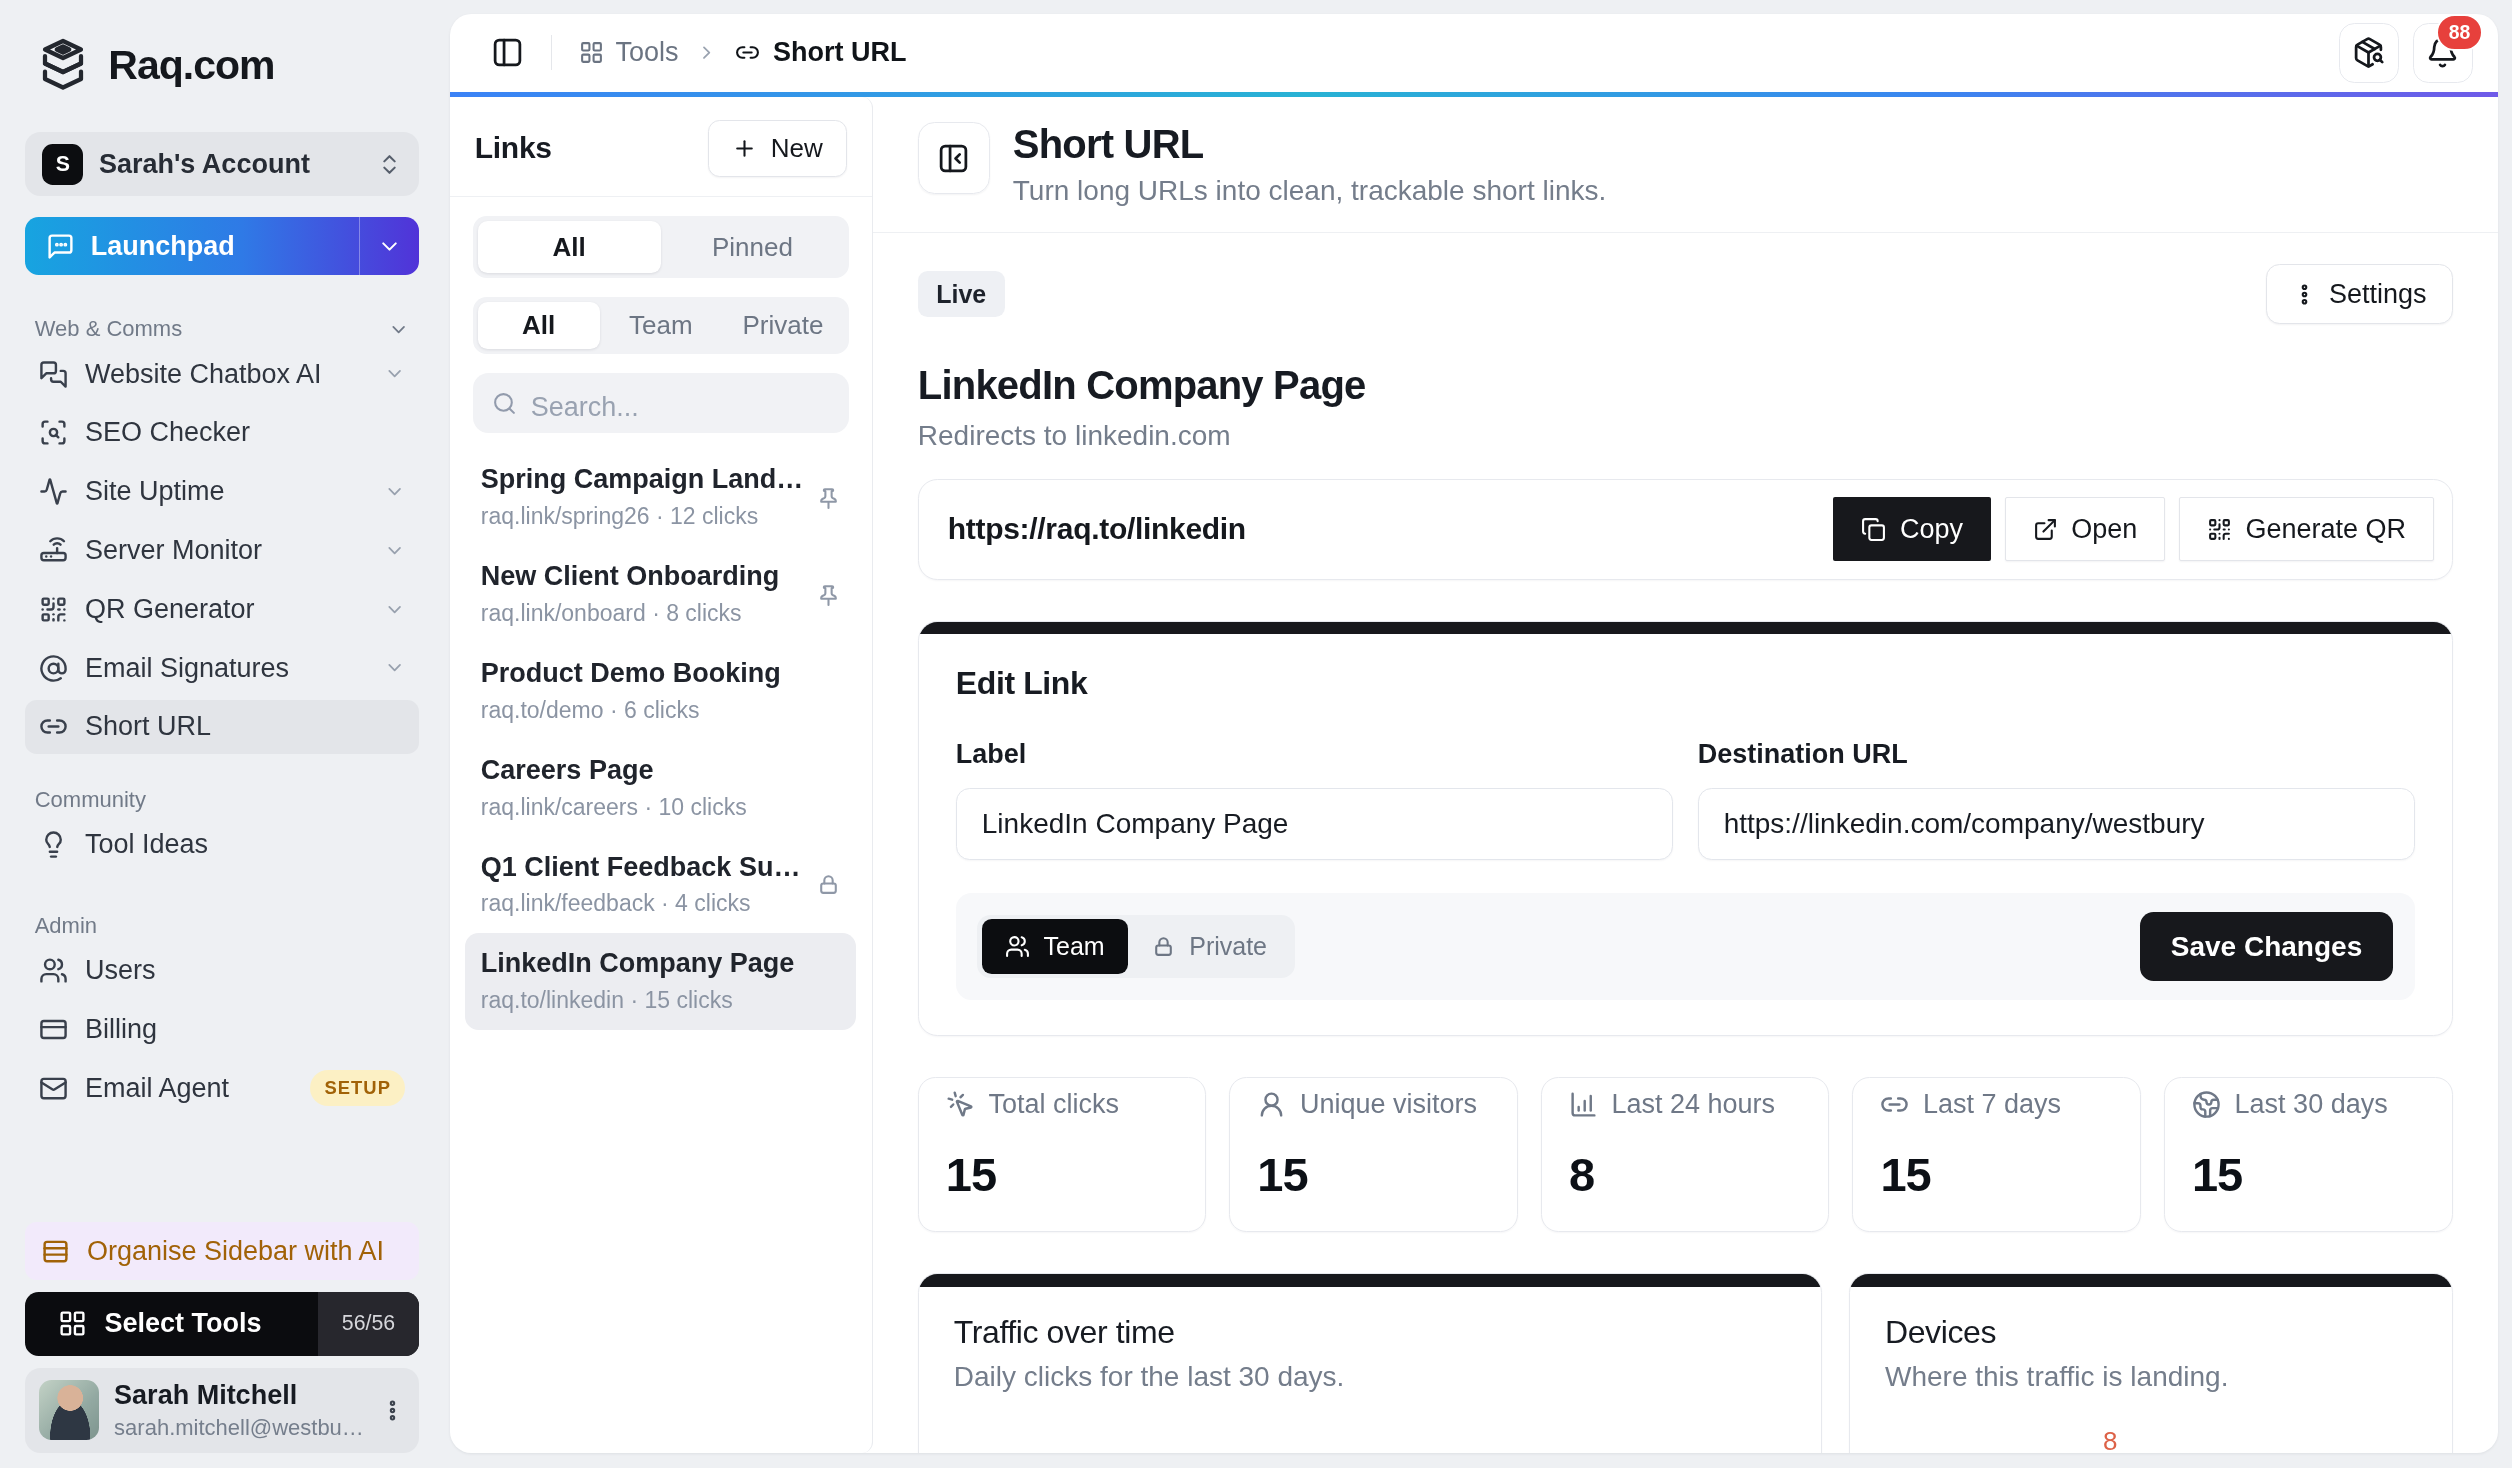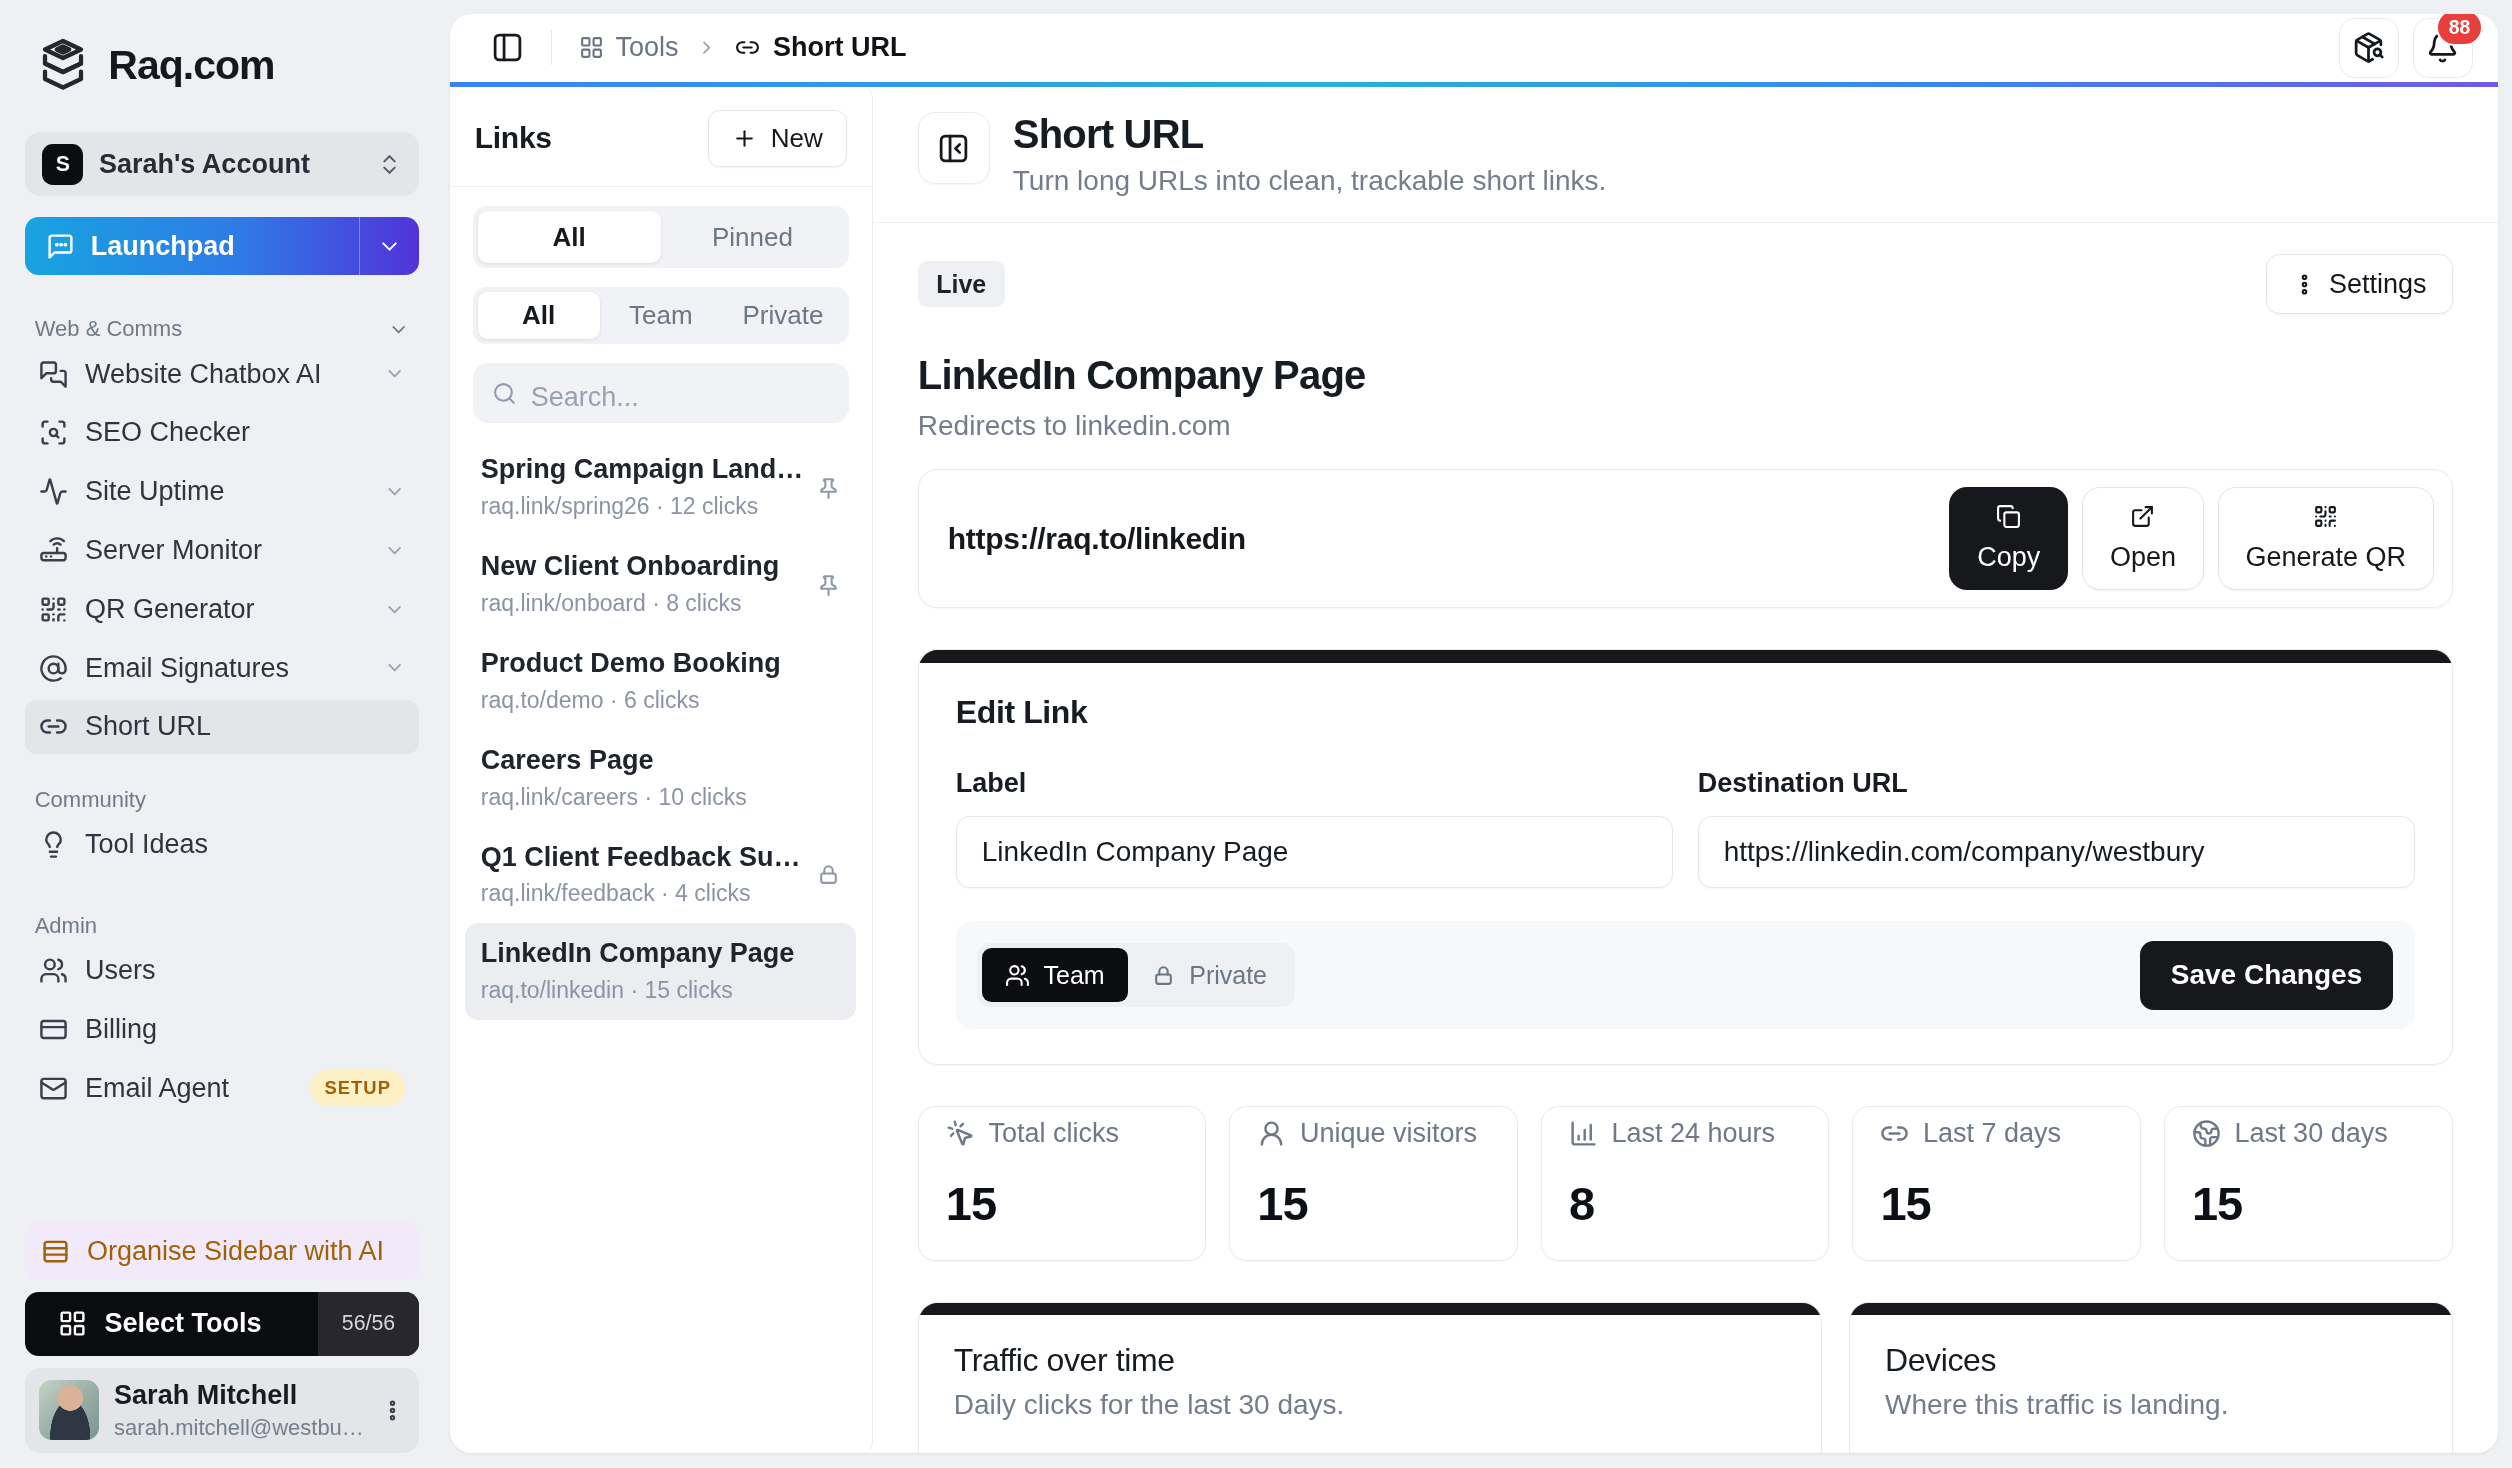--- a/index.html
+++ b/index.html
@@ -59,21 +59,21 @@
       linear-gradient(135deg,#c3d2c6 0%, #93a9a2 60%, #7d948e 100%); }
   .profile-meta { flex:1; min-width:0; }
   .profile-name { font-size:27px; font-weight:600; color:#171b22; }
   .profile-email { font-size:22px; color:#757e8c; margin-top:3.9px; white-space:nowrap;
     overflow:hidden; text-overflow:ellipsis; }
   .profile-card .kebab { color:#3c434e; }
 
   
   .main-card { flex:1; margin:13.6px 14.5px 15.5px 5.8px; background:#fff; border-radius:21.3px;
     box-shadow:0 1px 2.9px rgba(16,24,40,.07); display:flex; flex-direction:column; overflow:hidden; }
-  .topbar { height:68px; flex:none; display:flex; align-items:center; padding:0 25px 0 41px;border-radius:10px; }
+  .topbar { height:78px; flex:none; display:flex; align-items:center; padding:0 25px 0 41px;border-radius:10px; }
   .tb-icon-btn { background:none; border:none; color:#15181d; cursor:pointer; display:flex; }
   .tb-divider { width:1px; height:35px; background:#e5e7eb; margin:0 27px; }
   .crumb-root { display:flex; align-items:center; gap:11.6px; color:#6b7482; font-size:27px; cursor:pointer; }
   .crumb-sep { color:#9aa3b0; margin:0 17.4px; display:flex; }
   .crumb-current { display:flex; align-items:center; gap:13.6px; color:#101419; font-size:27px; font-weight:600; }
   .topbar-right { margin-left:auto; display:flex; gap:13.6px; }
   .round-btn { width:60px; height:60px; border:1px solid #e7e9ee; background:#fff; border-radius:15.5px;
     display:flex; align-items:center; justify-content:center; color:#15181d; cursor:pointer; position:relative; }
   .notif-badge { position:absolute; top:-9.7px; right:-11.6px; background:#e7403c; color:#fff;
     font-size:19.4px; font-weight:700; padding:4.8px 10.7px; border-radius:968px; border:2.9px solid #fff; }
@@ -126,22 +126,22 @@
   .settings-btn { display:flex; align-items:center; gap:11.6px; border:1px solid #e3e5ea; background:#fff;
     border-radius:13.6px; padding:13.6px 25px; font-size:27px; font-weight:500; color:#15181d; cursor:pointer;
     box-shadow:0 1px 1.9px rgba(16,24,40,.05); }
   .link-h1 { margin-top:39px; font-size:40px; font-weight:700; letter-spacing:-0.8px; }
   .link-sub { margin-top:11.6px; font-size:28px; color:#747d8b; }
 
   .url-card { margin-top:27px; border:1px solid #e7e9ee; border-radius:19.4px; padding:17.4px 17.4px 17.4px 29px;
     display:flex; align-items:center; box-shadow:0 1px 1.9px rgba(16,24,40,.04); }
   .url-text { flex:1; font-size:30px; font-weight:600; color:#15181d; letter-spacing:-0.3px; }
   .url-actions { display:flex; gap:13.6px; }
-  .btn { display:flex; align-items:center; gap:13.6px; border-radius:18px; padding:15.5px 27px;
-    font-size:27px; font-weight:500; cursor:pointer; border:1px solid transparent; font-family:inherit;flex-direction:column; }
+  .btn { display:flex; align-items:center; gap:13.6px; border-radius:2px; padding:15.5px 27px;
+    font-size:27px; font-weight:500; cursor:pointer; border:1px solid transparent; font-family:inherit; }
   .btn-dark { background:#17181c; color:#fff; }
   .btn-light { background:#fff; color:#15181d; border-color:#e3e5ea; box-shadow:0 1px 1.9px rgba(16,24,40,.05); }
 
   .edit-card { margin-top:41px; border:1px solid #e7e9ee; border-radius:19.4px; overflow:hidden;
     box-shadow:0 1px 1.9px rgba(16,24,40,.04); }
   .edit-topbar { height:12.6px; background:#17181c; }
   .edit-body { padding:31px 37px 35px; }
   .edit-title { font-size:32px; font-weight:600; letter-spacing:-0.4px; }
   .field-grid { margin-top:37px; display:grid; grid-template-columns:1fr 1fr; gap:25px; }
   .field-label { font-size:27px; font-weight:600; color:#171b22; }

